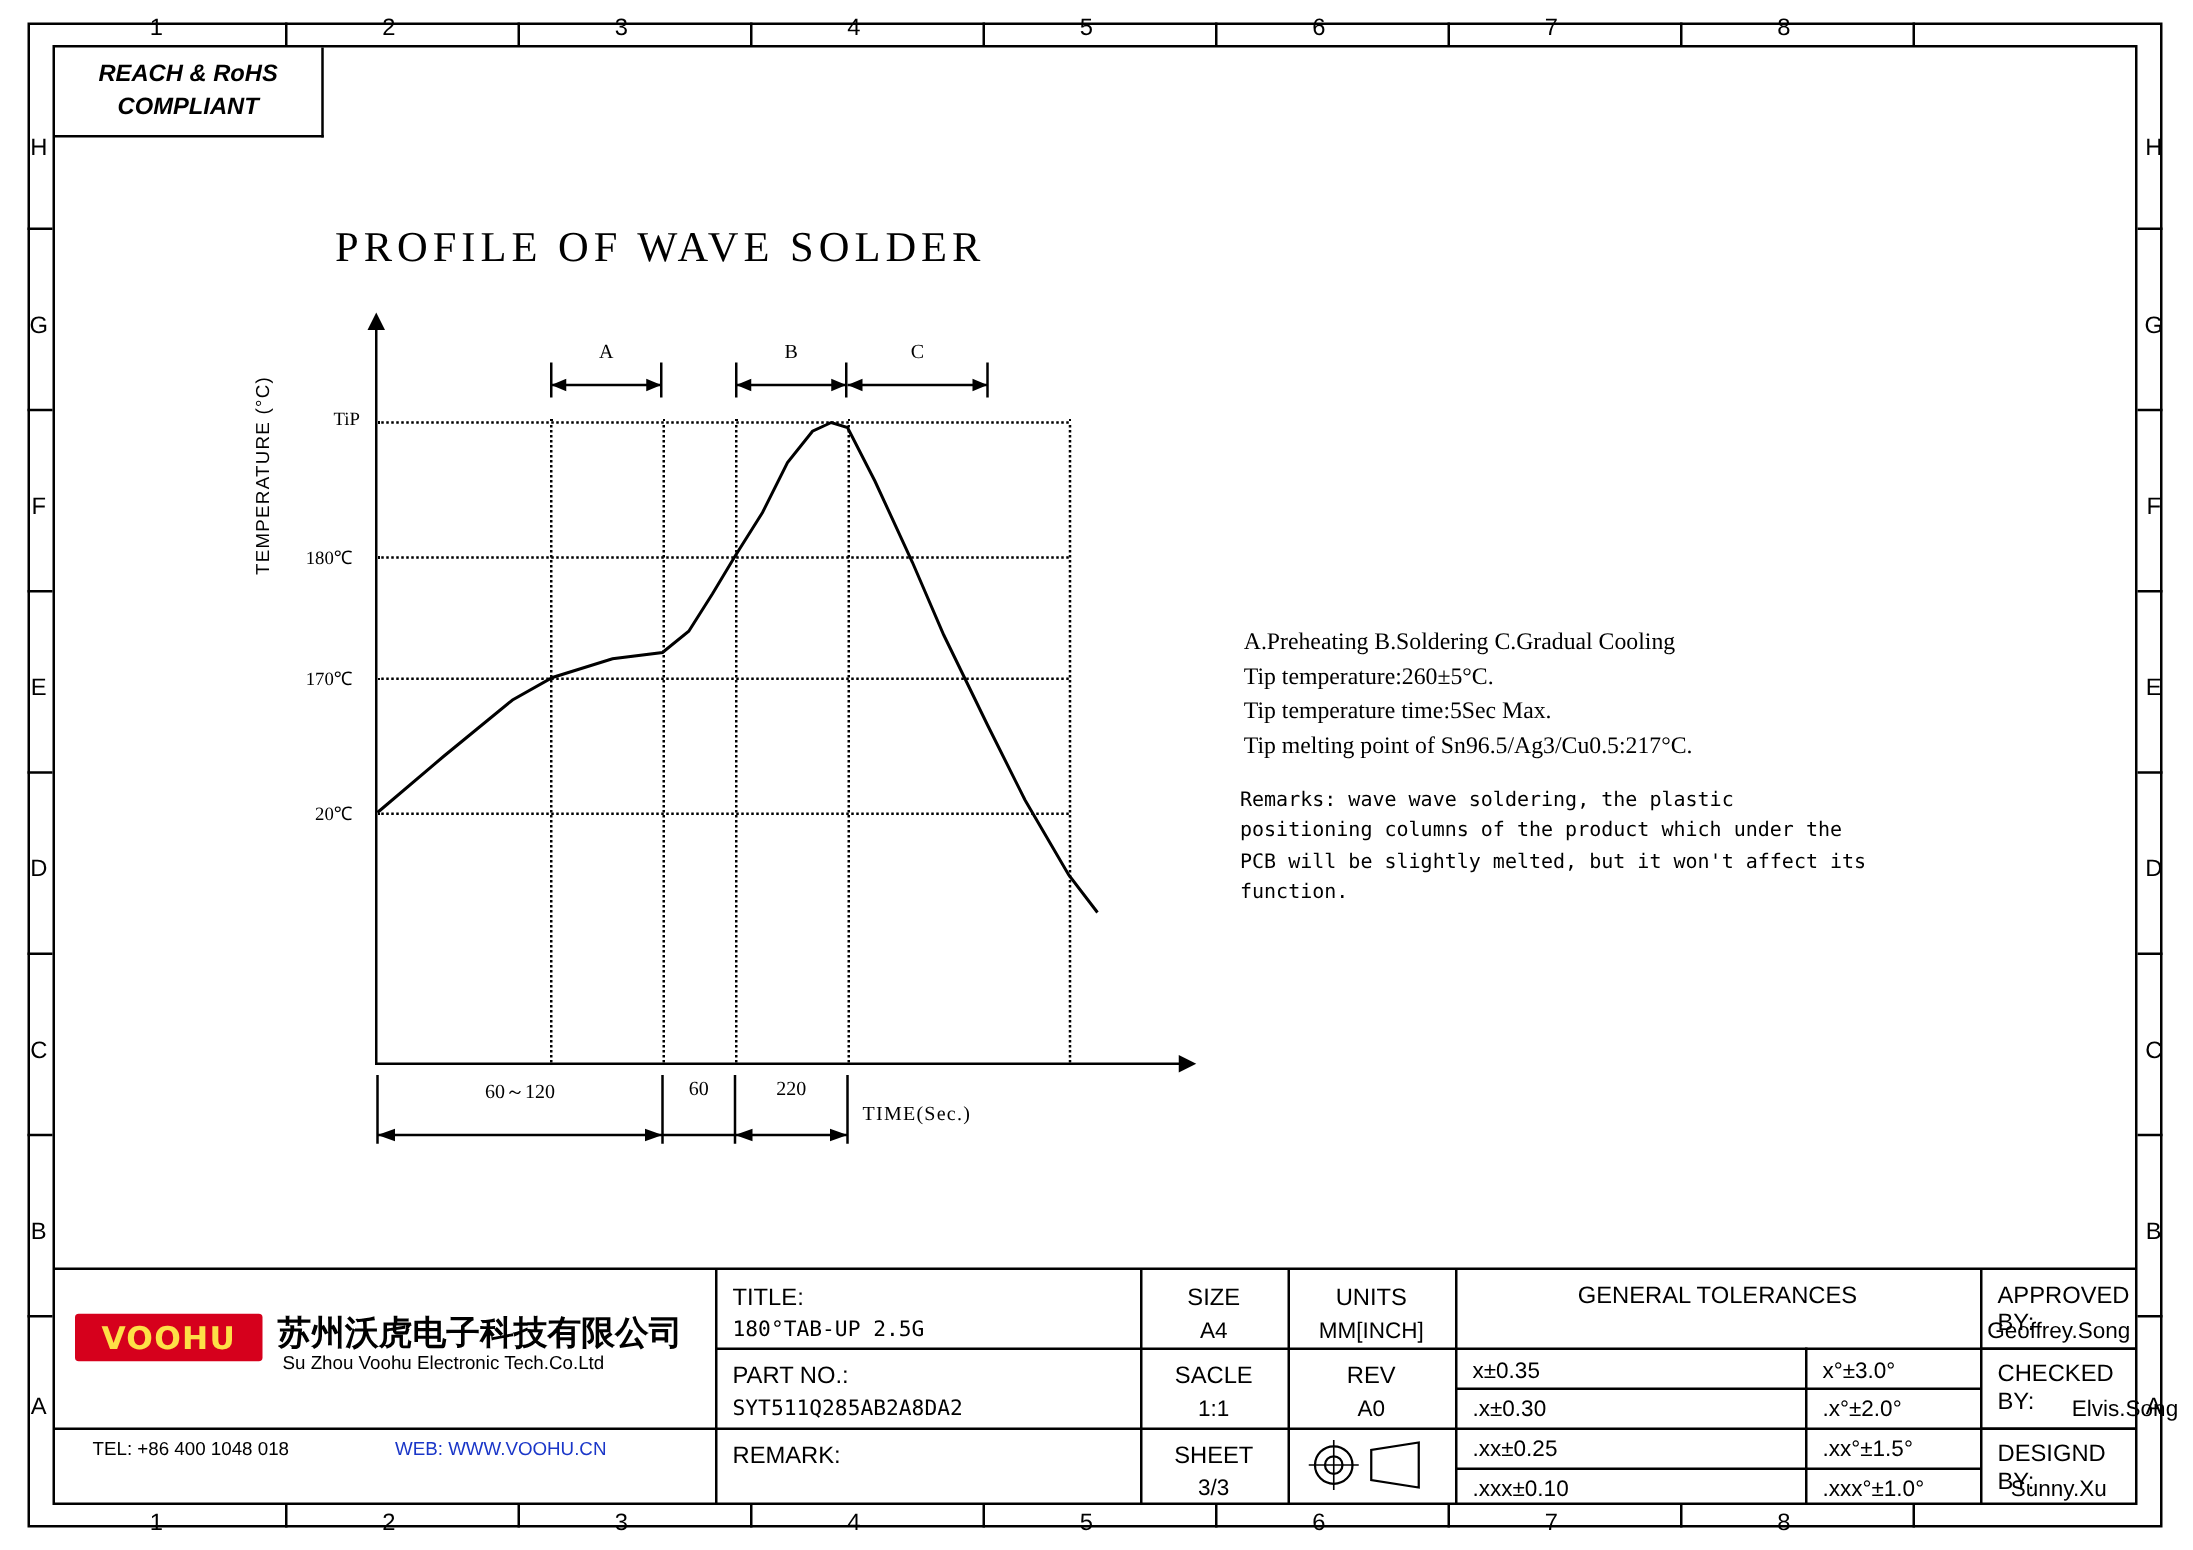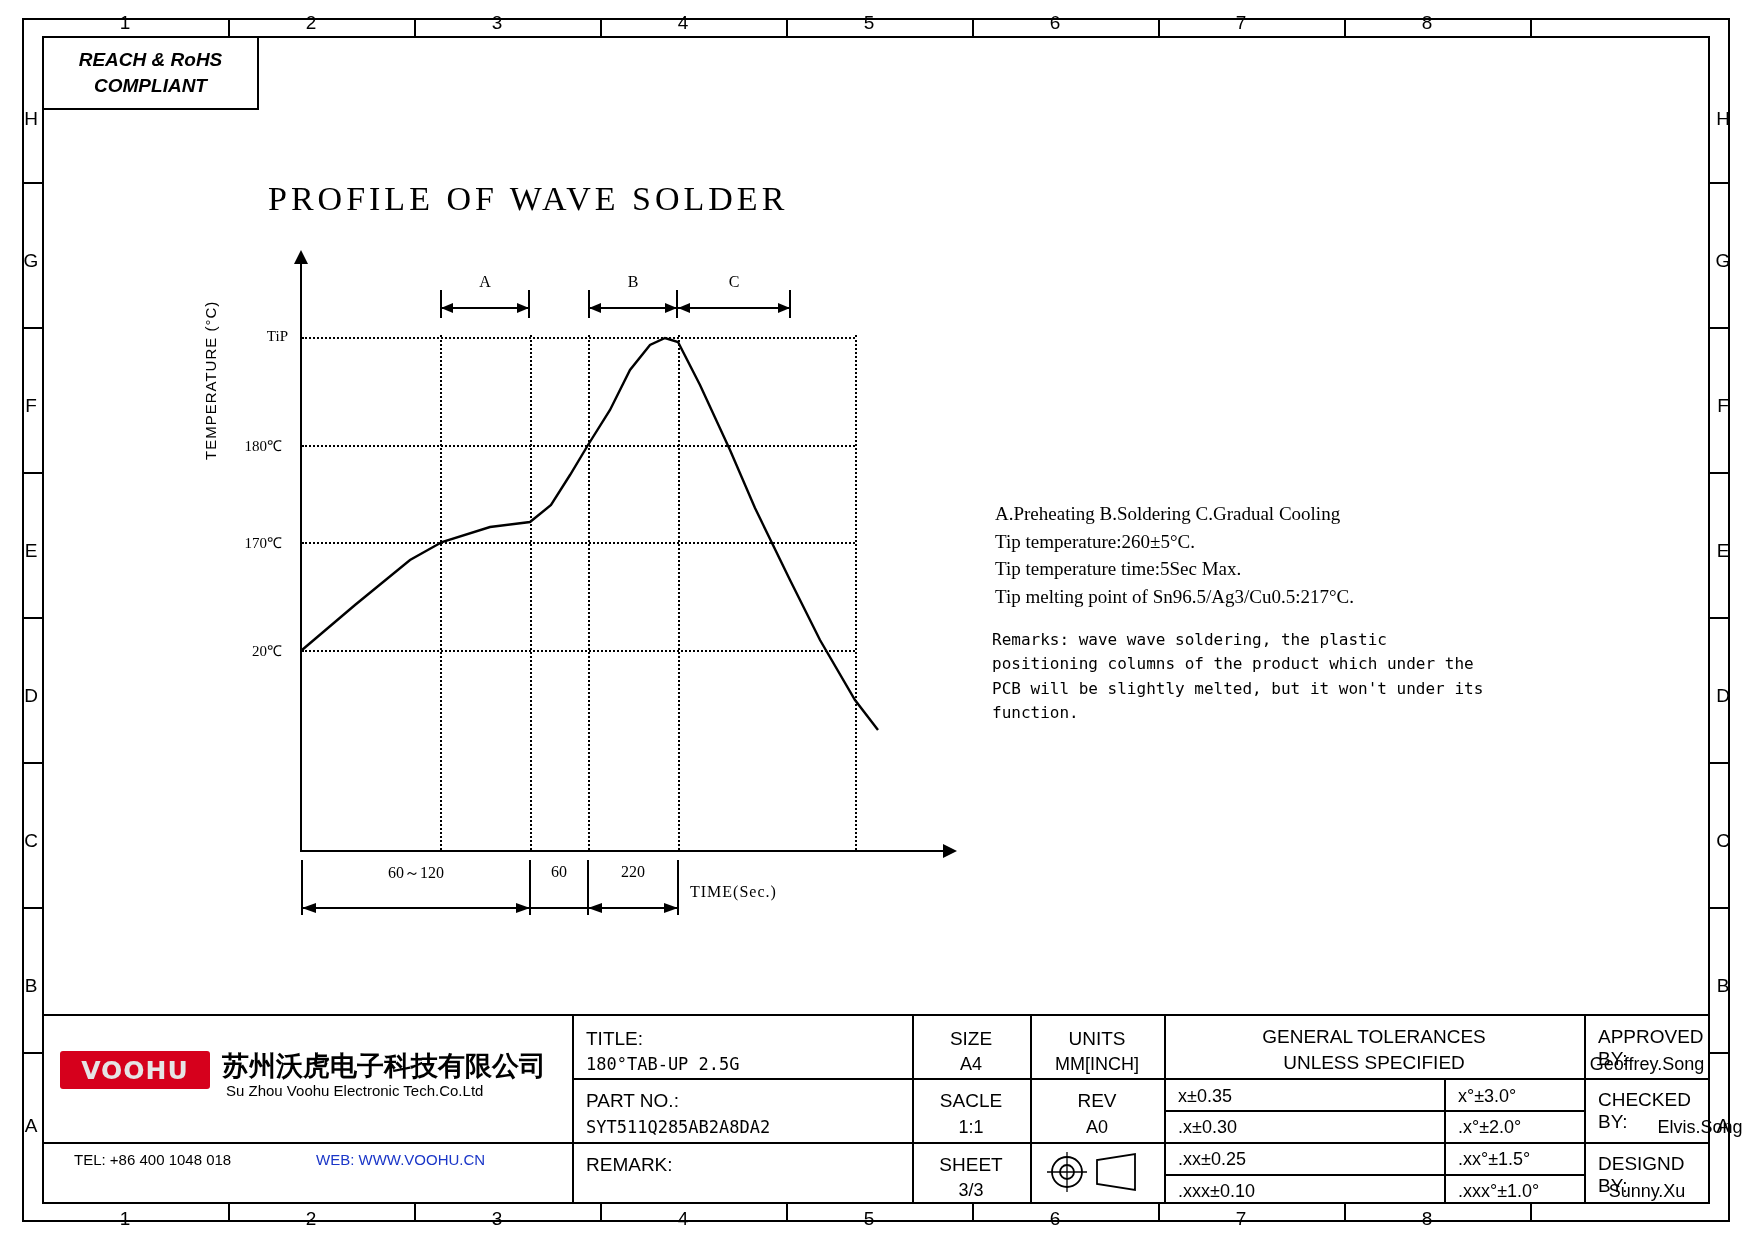--- a/index.html
+++ b/index.html
@@ -44,21 +44,21 @@
   
   .tb{position:absolute;left:44px;top:1014px;width:1664px;height:188px;border-top:2px solid #000;box-sizing:border-box;}
   .vline{position:absolute;width:2px;background:#000;}
   .hline{position:absolute;height:2px;background:#000;}
   .t-lab{position:absolute;font-size:19px;}
   .t-val{position:absolute;font-size:18px;}
   .t-mono{font-family:"DejaVu Sans Mono",monospace;font-size:17px;}
   .t-center{text-align:center;}
 
   .logo-box{position:absolute;left:16px;top:35px;width:150px;height:38px;background:#d6001c;border-radius:3px;display:flex;align-items:center;justify-content:center;}
-  .logo-text{color:#e5e5e5;font-size:25px;font-weight:bold;letter-spacing:1px;font-family:"DejaVu Sans",sans-serif;}
+  .logo-text{color:#fde047;font-size:25px;font-weight:bold;letter-spacing:1px;font-family:"DejaVu Sans",sans-serif;}
   .cn-name{position:absolute;left:178px;top:32px;font-size:27px;font-weight:bold;font-family:"DejaVu Sans",sans-serif;letter-spacing:0px;}
   .en-name{position:absolute;left:182px;top:66px;font-size:15px;font-family:"Liberation Sans",sans-serif;}
   .tel{position:absolute;left:30px;top:135px;font-size:15px;}
   .web{position:absolute;left:272px;top:135px;font-size:15px;color:#1a36c8;}
   .sym-svg{position:absolute;}
 </style>
 </head>
 <body>
 
 <div id="sheet">
@@ -222,21 +222,21 @@
   <div class="notes1">
     <div>A.Preheating  B.Soldering  C.Gradual Cooling</div>
     <div>Tip temperature:260±5°C.</div>
     <div>Tip temperature time:5Sec Max.</div>
     <div>Tip melting point of Sn96.5/Ag3/Cu0.5:217°C.</div>
   </div>
 
   <div class="notes2">
     <div>Remarks: wave wave soldering, the plastic</div>
     <div>positioning columns of the product  which under the</div>
-    <div>PCB will be slightly melted, but it won't under its</div>
+    <div>PCB will be slightly melted, but it won't affect its</div>
     <div>function.</div>
   </div>
 
   <div class="tb">
 
     <div class="vline" style="left:528px;top:0;height:188px;"></div>
     <div class="vline" style="left:868px;top:0;height:188px;"></div>
     <div class="vline" style="left:986px;top:0;height:188px;"></div>
     <div class="vline" style="left:1120px;top:0;height:188px;"></div>
     <div class="vline" style="left:1400px;top:62px;height:126px;"></div>
@@ -278,21 +278,20 @@
 
     <svg class="sym-svg" style="left:995px;top:130px;" width="118" height="52">
       <circle cx="28" cy="26" r="15" fill="none" stroke="#000" stroke-width="1.8"></circle>
       <circle cx="28" cy="26" r="7" fill="none" stroke="#000" stroke-width="1.8"></circle>
       <line x1="8" y1="26" x2="48" y2="26" stroke="#000" stroke-width="1.3"></line>
       <line x1="28" y1="6" x2="28" y2="46" stroke="#000" stroke-width="1.3"></line>
       <polygon points="58,14 58,38 96,44 96,8" fill="none" stroke="#000" stroke-width="1.8"></polygon>
     </svg>
 
     <div class="t-lab t-center" style="left:1120px;top:10px;width:420px;">GENERAL TOLERANCES</div>
-    <div class="t-lab t-center" style="left:1120px;top:36px;width:420px;">UNLESS SPECIFIED</div>
 
     <div class="t-val" style="left:1134px;top:70px;">x±0.35</div>
     <div class="t-val" style="left:1134px;top:101px;">.x±0.30</div>
     <div class="t-val" style="left:1134px;top:133px;">.xx±0.25</div>
     <div class="t-val" style="left:1134px;top:165px;">.xxx±0.10</div>
 
     <div class="t-val" style="left:1414px;top:70px;">x°±3.0°</div>
     <div class="t-val" style="left:1414px;top:101px;">.x°±2.0°</div>
     <div class="t-val" style="left:1414px;top:133px;">.xx°±1.5°</div>
     <div class="t-val" style="left:1414px;top:165px;">.xxx°±1.0°</div>

